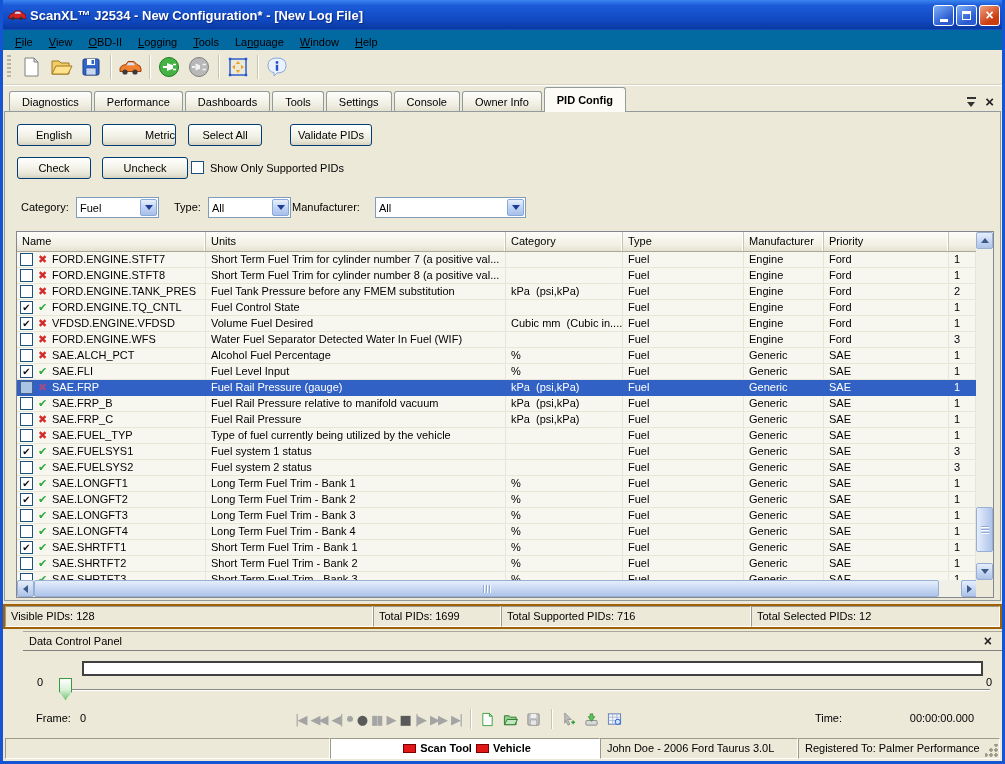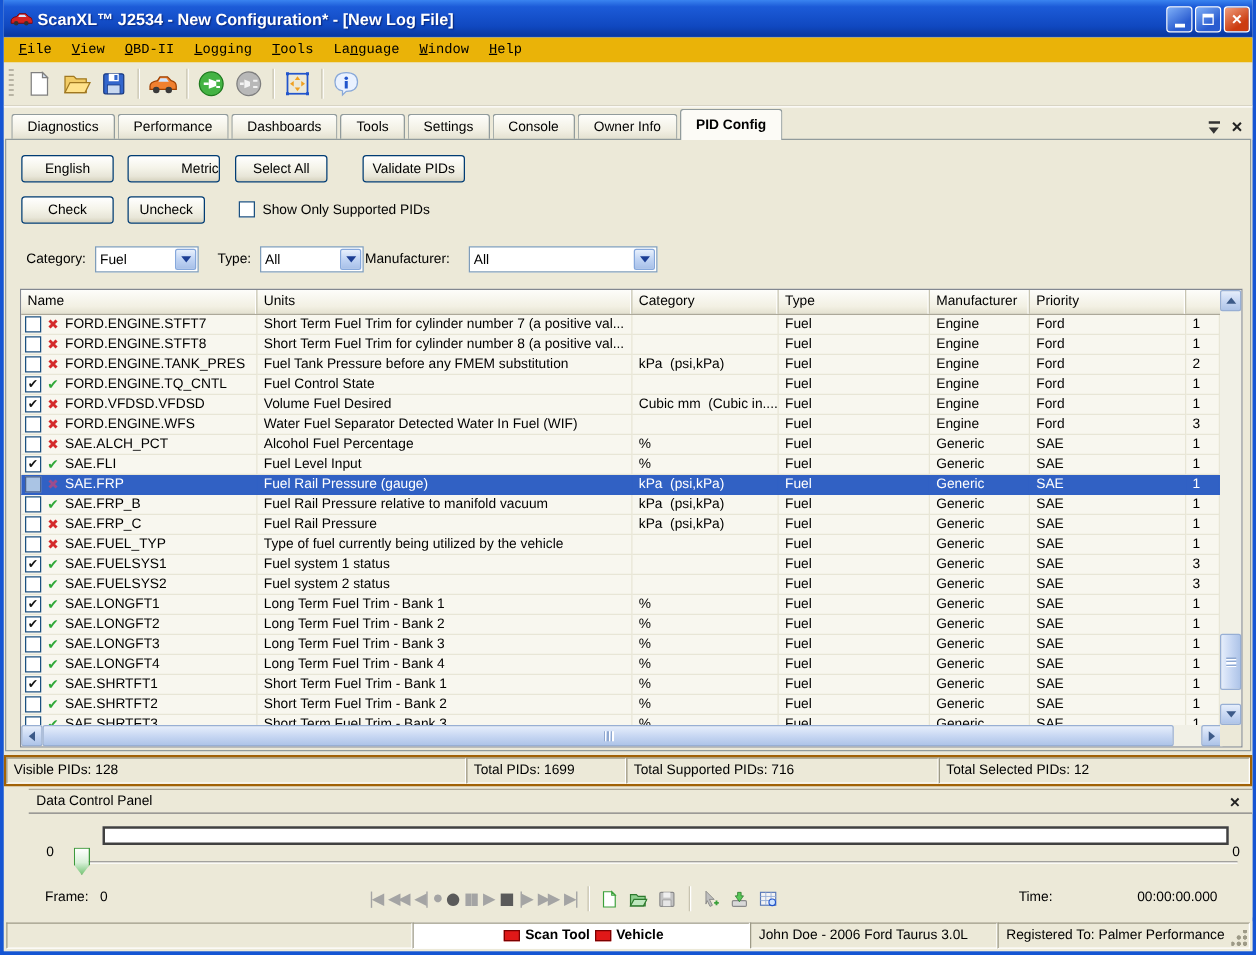--- a/index.html
+++ b/index.html
@@ -12,21 +12,21 @@
     display:flex;align-items:center;padding:0 5px;}
   .app-icon{width:18px;height:14px;margin:0 4px 0 3px;display:inline-flex;}
   .title-text{color:#fff;font-size:13px;font-weight:bold;text-shadow:1px 1px 1px #0A2A80;white-space:nowrap;}
   .tb-btns{margin-left:auto;display:flex;gap:2px;}
   .tbtn{width:21px;height:21px;border:1px solid #fff;border-radius:3px;display:inline-flex;align-items:center;justify-content:center;
     background:linear-gradient(145deg,#7FB0F8,#2A5CD0 70%);color:#fff;font-weight:bold;font-size:13px;line-height:1;}
   .tbtn.close{background:linear-gradient(145deg,#F0A080,#CC3C10 70%);font-size:14px;}
   .glyph-min{width:8px;height:3px;background:#fff;margin-top:10px;}
   .glyph-max{width:9px;height:9px;border:1px solid #fff;border-top:3px solid #fff;}
   
-  .menubar{position:absolute;left:0;right:0;top:30px;height:20px;background:#eab308;display:flex;align-items:center;padding-left:4px;font-family:Liberation Mono, monospace;}
+  .menubar{position:absolute;left:0;right:0;top:30px;height:20px;background:#0369a1;display:flex;align-items:flex-end;padding-left:4px;}
   .menu-item{padding:2px 8px;cursor:default;}
   
   .toolbar{position:absolute;left:0;right:0;top:50px;height:35px;background:#ECE9D8;display:flex;align-items:center;padding-left:3px;
     border-bottom:1px solid #D8D4C4;}
   .tgrip{width:4px;height:24px;margin:0 5px 0 1px;background:repeating-linear-gradient(180deg,#B8B4A4 0 2px,transparent 2px 4px);}
   .ticonbtn{width:30px;height:28px;display:inline-flex;align-items:center;justify-content:center;border-radius:3px;}
   .tsep{width:1px;height:24px;background:#C8C4B0;box-shadow:1px 0 0 #FFF;margin:0 4px;}
   
   .tabstrip{position:absolute;left:0;right:0;top:85px;height:27px;border-top:1px solid #FFF;background:#ECE9D8;}
   .tabs{position:absolute;left:6px;bottom:0;display:flex;align-items:flex-end;}
@@ -38,21 +38,21 @@
   .tab-close{position:absolute;right:8px;bottom:3px;font-size:15px;font-weight:bold;color:#222;line-height:1;}
   
   .tabpage{position:absolute;left:1px;right:1px;top:111px;height:490px;background:#ECE9D8;border:1px solid #919B9C;z-index:2;}
   .xp-btn{position:absolute;height:22px;border:1px solid #003C74;border-radius:3px;font-family:"Liberation Sans",sans-serif;font-size:11px;
     background:linear-gradient(180deg,#FFFFFF 0%,#F5F4EA 45%,#E8E6D8 80%,#D6D2BE 100%);padding:0;}
   .b-english{left:12px;top:12px;width:74px;}
   .b-metric{left:97px;top:12px;width:74px;text-align:right;}
   .b-selectall{left:183px;top:12px;width:74px;}
   .b-validate{left:269px;top:12px;width:82px;margin-left:16px;}
   .b-check{left:12px;top:45px;width:74px;}
-  .b-uncheck{left:97px;top:45px;width:62px;}
+  .b-uncheck{left:97px;top:45px;width:86px;}
   .xp-check{position:absolute;left:186px;top:49px;width:13px;height:13px;background:#fff;border:1px solid #1C5180;}
   .xp-check-label{position:absolute;left:205px;top:50px;}
   .flabel{position:absolute;top:89px;}
   .l-cat{left:16px;} .l-type{left:169px;} .l-mfr{left:287px;text-align:right;}
   .xp-select{position:absolute;top:85px;height:21px;background:#fff;border:1px solid #7F9DB9;display:flex;align-items:center;}
   .s-cat{left:71px;width:83px;} .s-type{left:203px;width:83px;} .s-mfr{left:370px;width:151px;}
   .selval{flex:1;padding-left:3px;white-space:nowrap;overflow:hidden;}
   .selarrow{width:17px;height:17px;margin:1px;border:1px solid #86A8DC;border-radius:2px;
     background:linear-gradient(180deg,#E8F0FC,#C0D4F4 50%,#A8C0E8);display:inline-flex;align-items:center;justify-content:center;}
   .selarrow:after{content:"";border:4px solid transparent;border-top:5px solid #1C3E94;margin-top:4px;}
@@ -324,21 +324,21 @@
           <div class="trow">
             <div class="cell c-pid"><span class="cb">✔</span><span class="sup yes">✔</span><span class="pidtxt">FORD.ENGINE.TQ_CNTL</span></div>
             <div class="cell c-name">Fuel Control State</div>
             <div class="cell c-units"></div>
             <div class="cell c-cat">Fuel</div>
             <div class="cell c-type">Engine</div>
             <div class="cell c-mfr">Ford</div>
             <div class="cell c-pri">1</div>
           </div>
           <div class="trow">
-            <div class="cell c-pid"><span class="cb">✔</span><span class="sup no">✖</span><span class="pidtxt">FORD.VFDSD.VFDSD</span></div>
+            <div class="cell c-pid"><span class="cb">✔</span><span class="sup no">✖</span><span class="pidtxt">VFDSD.ENGINE.VFDSD</span></div>
             <div class="cell c-name">Volume Fuel Desired</div>
             <div class="cell c-units">Cubic mm  (Cubic in....</div>
             <div class="cell c-cat">Fuel</div>
             <div class="cell c-type">Engine</div>
             <div class="cell c-mfr">Ford</div>
             <div class="cell c-pri">1</div>
           </div>
           <div class="trow">
             <div class="cell c-pid"><span class="cb"></span><span class="sup no">✖</span><span class="pidtxt">FORD.ENGINE.WFS</span></div>
             <div class="cell c-name">Water Fuel Separator Detected Water In Fuel (WIF)</div>

